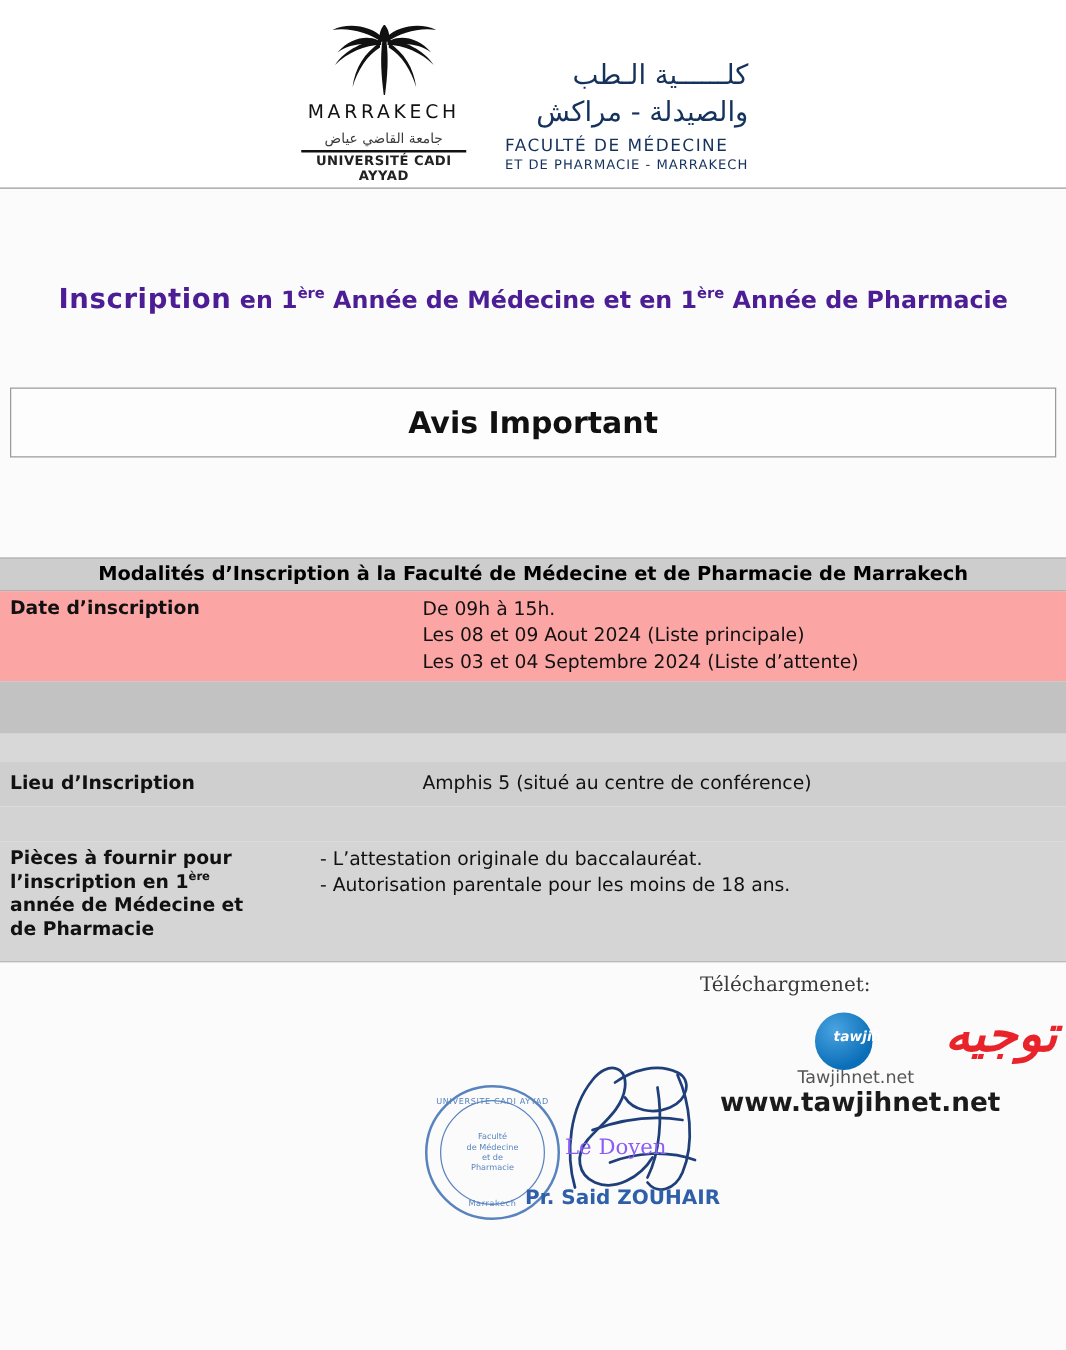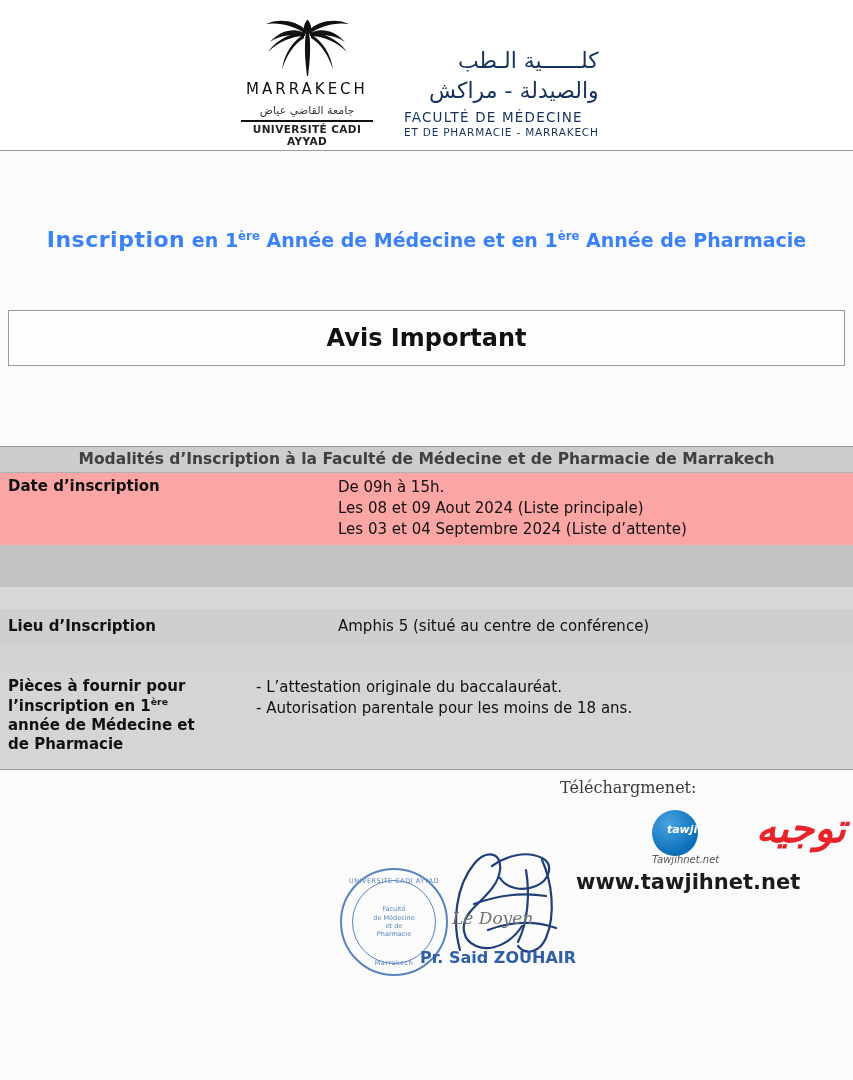--- a/index.html
+++ b/index.html
@@ -95,21 +95,21 @@
     letter-spacing: 0.8px;
     margin-top: 1px;
   }
   
   .title-zone {
     padding: 74px 30px 0 30px;
     text-align: center;
   }
   .title-line1 {
     font-size: 19px;
-    color: #3b82f6;
+    color: #4c1d95;
     font-weight: 700;
     line-height: 1.35;
   }
   .title-line1 .lead {
     font-size: 22px;
     letter-spacing: 0.5px;
   }
   .title-line2 {
     font-size: 18px;
     color: #111;
@@ -148,21 +148,21 @@
     background: #cdcdcd;
     height: 26px;
     align-items: center;
     border-bottom: 1px solid #b0b0b0;
   }
   .row-head .cell-full {
     width: 100%;
     text-align: center;
     font-size: 15.5px;
     font-weight: 700;
-    color: #404040;
+    color: #000000;
   }
   .cell-label {
     width: 238px;
     box-sizing: border-box;
     padding: 4px 0 4px 8px;
     font-size: 15px;
     font-weight: 700;
     color: #111;
     line-height: 1.28;
   }
@@ -231,25 +231,24 @@
     top: 17px;
     width: 64px;
     text-align: center;
     font-size: 11px;
     font-style: italic;
     font-weight: 700;
     color: #ffffff;
   }
   .wm-sub {
     position: absolute;
-    left: 96px;
+    left: 82px;
     top: 48px;
-    font-size: 10px;
+    font-size: 14px;
     color: #555;
-    font-style: italic;
   }
   .wm-url {
     position: absolute;
     left: 576px;
     top: 100px;
     font-size: 21px;
     font-weight: 700;
     color: #1b1b1b;
   }
   
@@ -300,22 +299,21 @@
     top: 60px;
     width: 180px;
     height: 140px;
   }
   .doyen {
     position: absolute;
     left: 452px;
     top: 138px;
     font-family: "DejaVu Serif", serif;
     font-size: 17px;
-    color: #737373;
-    font-style: italic;
+    color: #8b5cf6;
   }
   .doyen-name {
     position: absolute;
     left: 420px;
     top: 178px;
     font-size: 16px;
     color: #2f5fa8;
     font-weight: 600;
   }
 </style>

